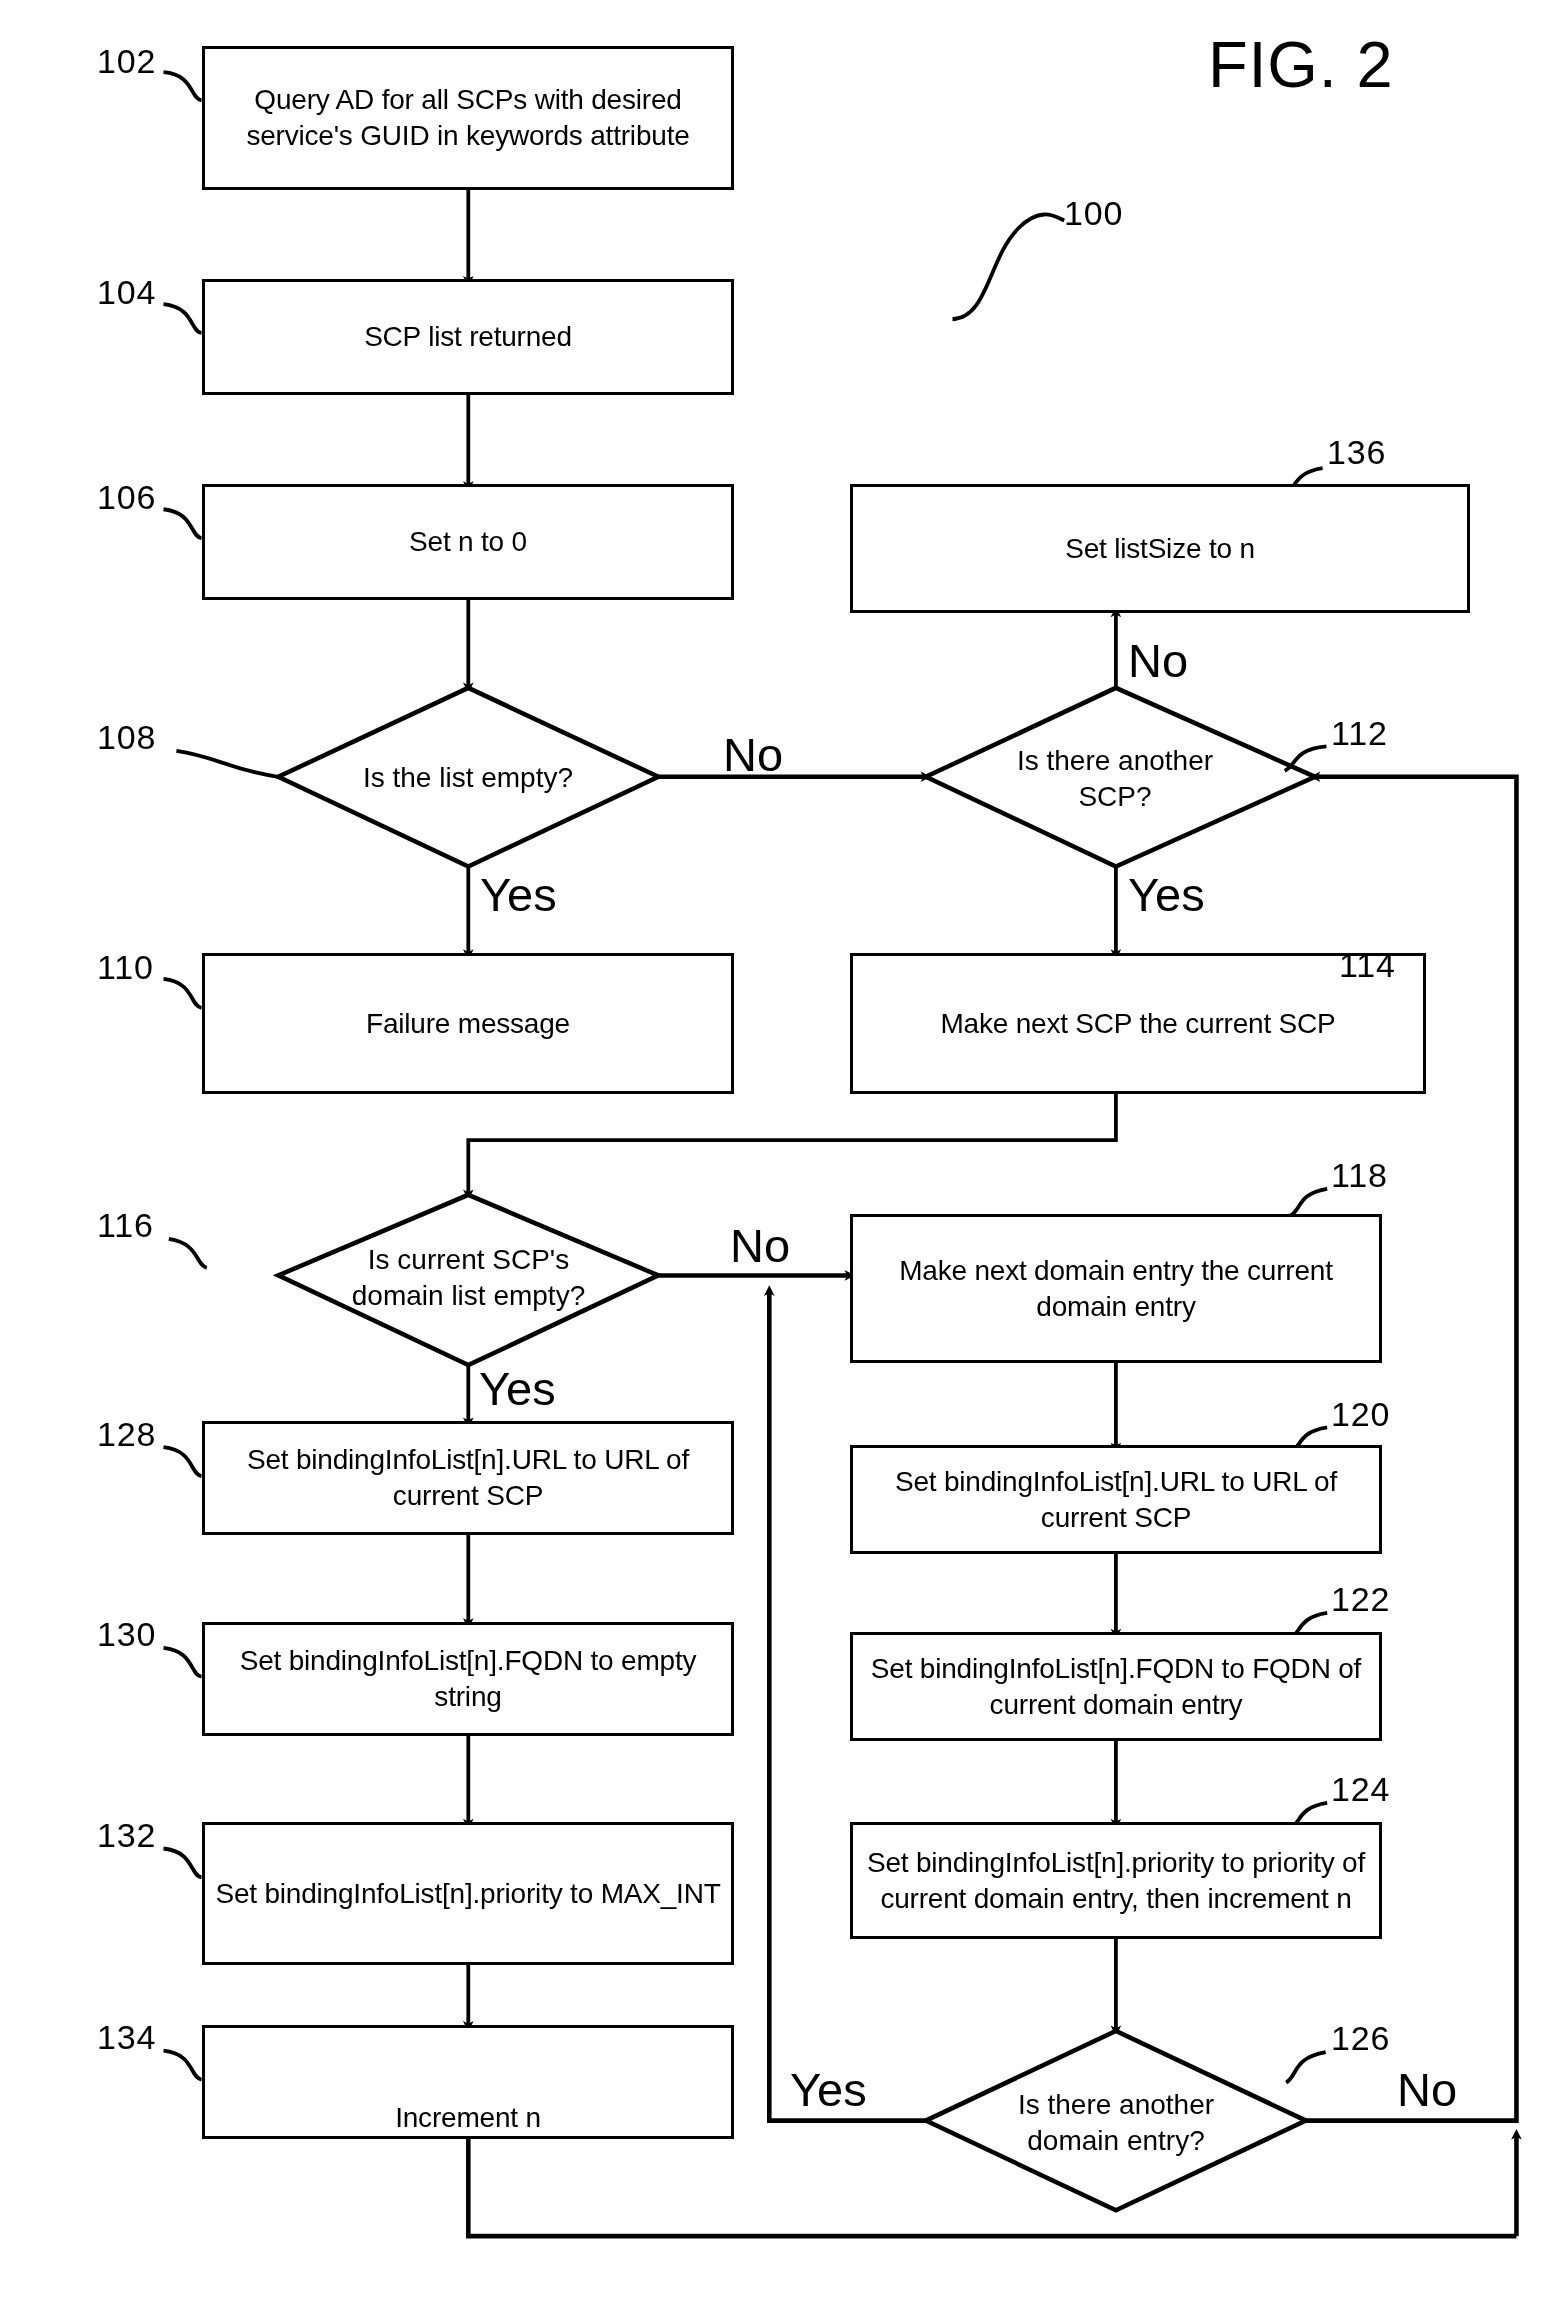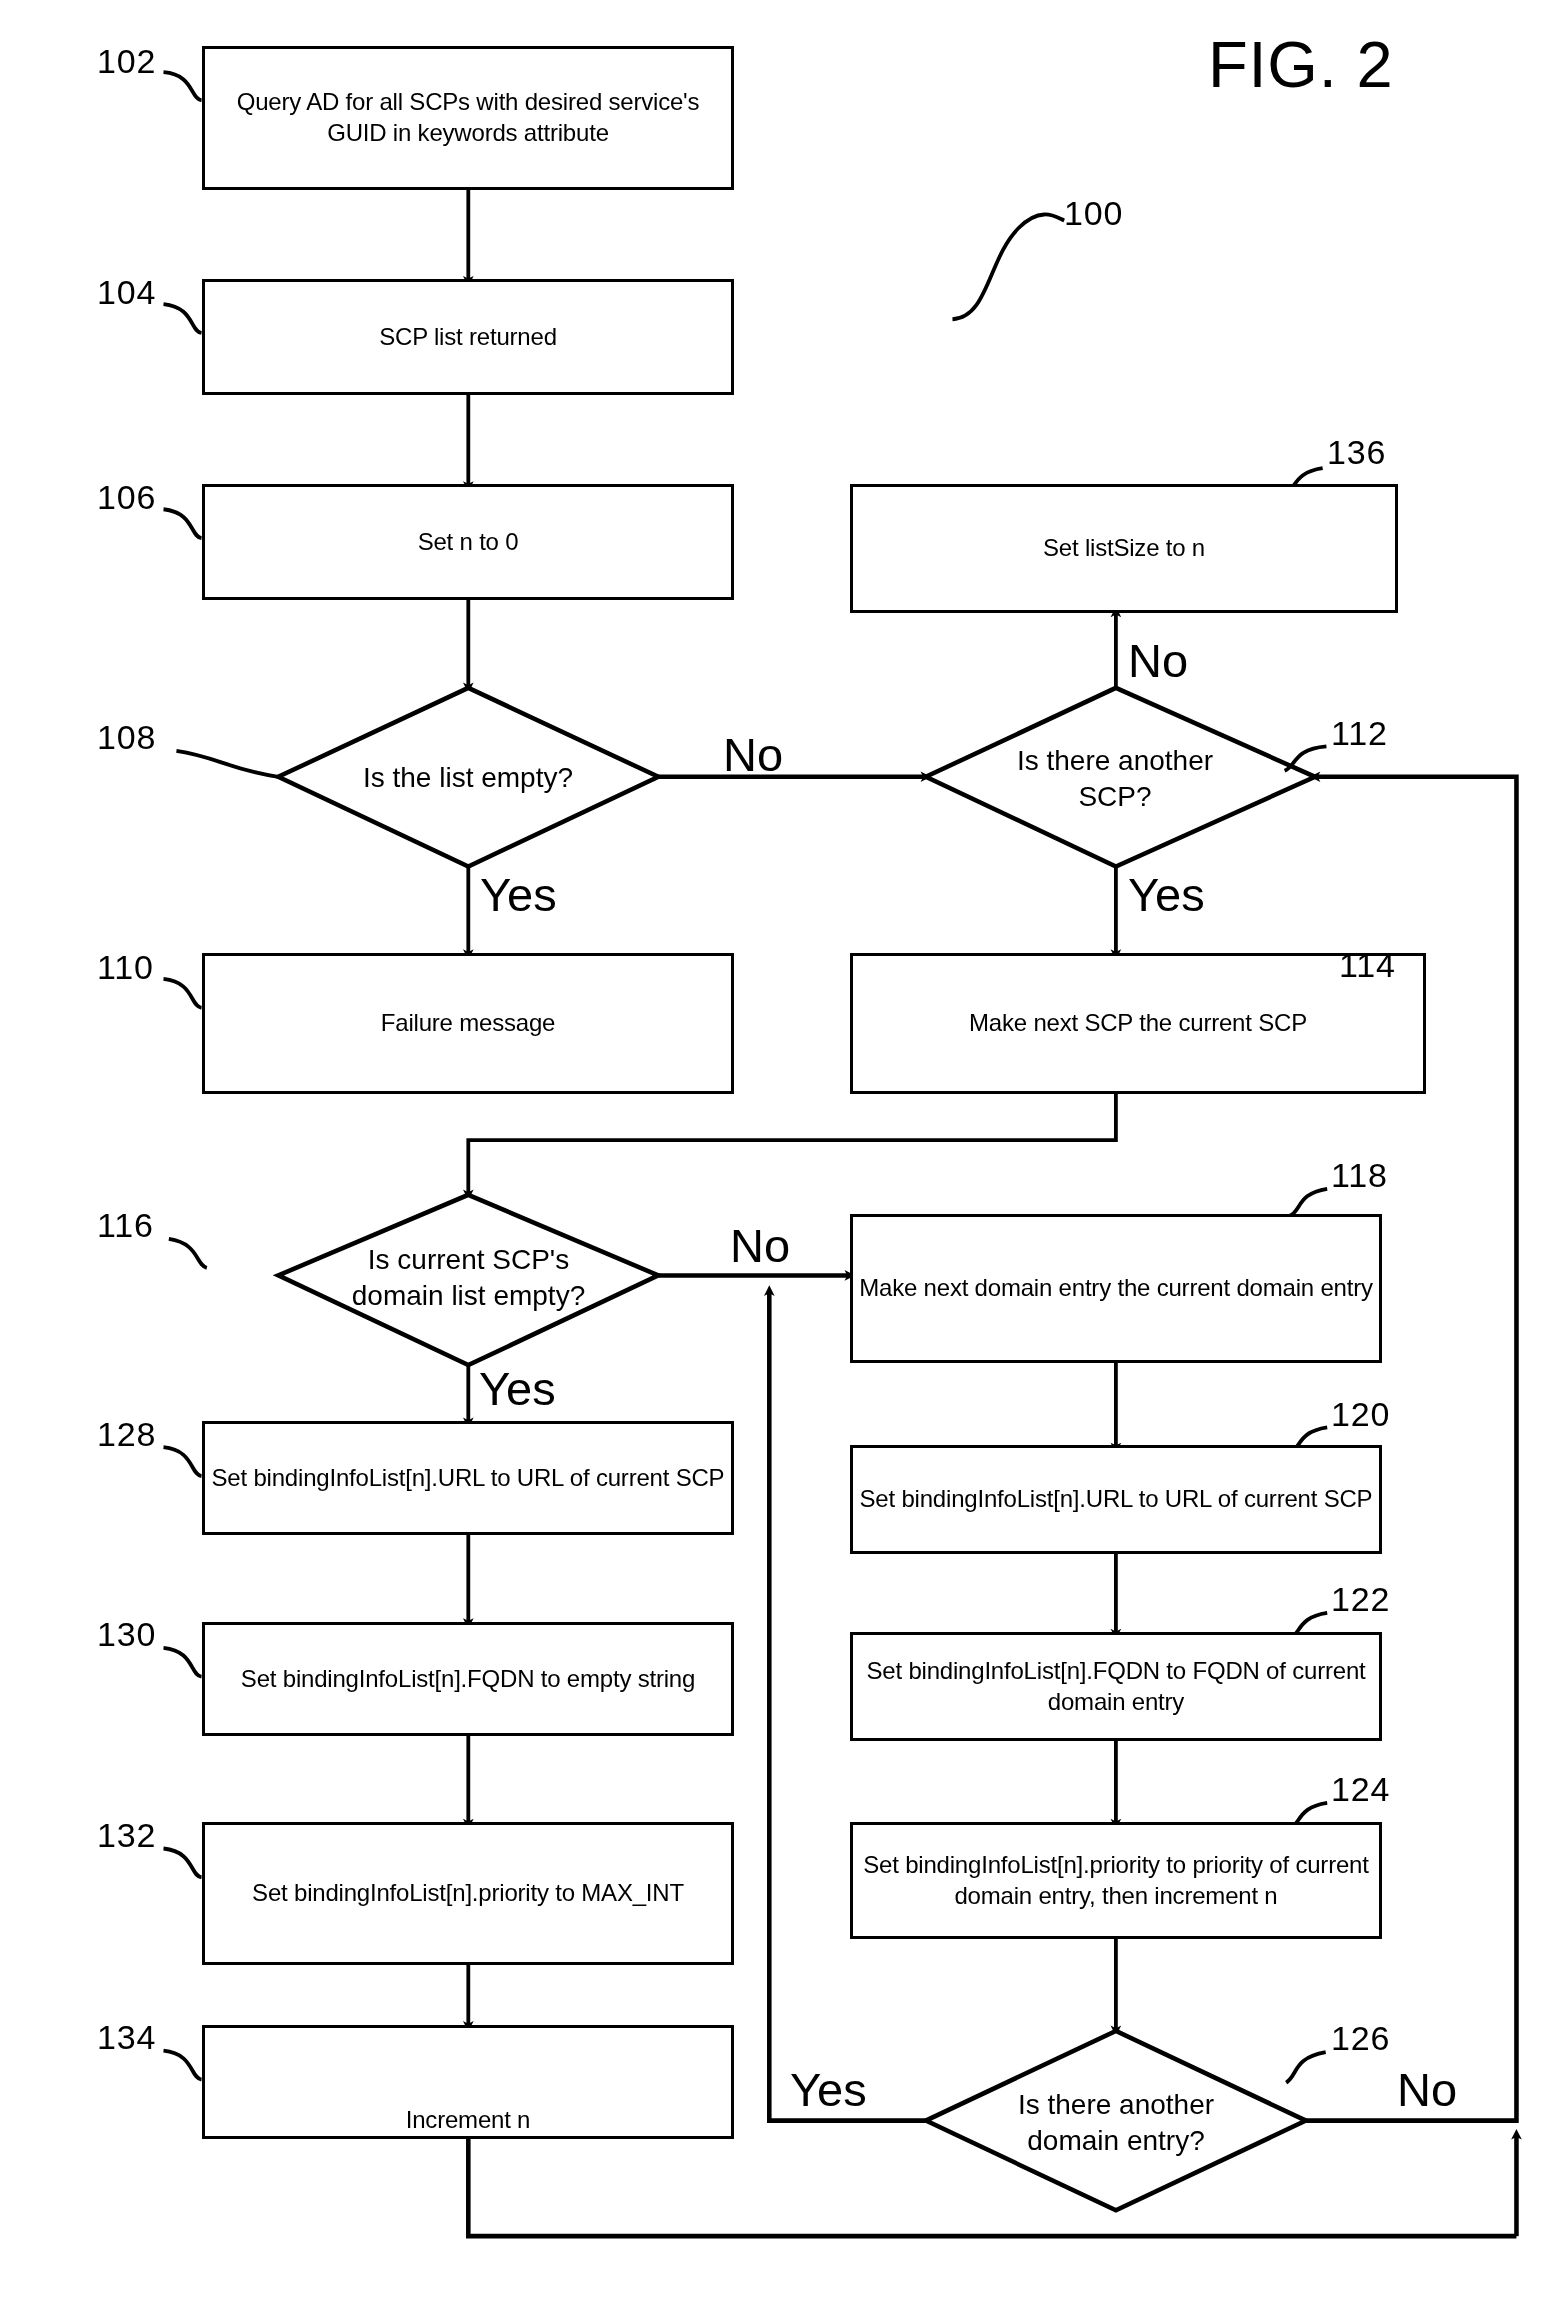--- a/index.html
+++ b/index.html
@@ -1,21 +1,21 @@
 <!DOCTYPE html>
 <html style="font-size:12px"><head>
 <meta charset="utf-8">
 <style>
   html,body{margin:0;padding:0;background:#fff;}
   body{width:1569px;height:2319px;position:relative;font-family:"Liberation Sans",sans-serif;color:#000;overflow:hidden;}
   #stage{position:absolute;left:0;top:0;width:1569px;height:2319px;}
   svg#wires{position:absolute;left:0;top:0;width:1569px;height:2319px;}
   .node{position:absolute;box-sizing:border-box;display:flex;align-items:center;justify-content:center;text-align:center;}
   .pbox{border:3.8px solid #000;background:#fff;}
-  .pbox .txt{font-size:24px;line-height:1.28;padding:0 0;letter-spacing:-0.2px;}
+  .pbox .txt{font-size:28px;line-height:1.28;padding:0 0;letter-spacing:-0.2px;}
   .reftag{position:absolute;font-size:34px;line-height:1;white-space:nowrap;letter-spacing:0.8px;}
   .edgelabel{position:absolute;font-size:47px;line-height:1;white-space:nowrap;}
   .figtitle{position:absolute;font-size:65px;line-height:1;letter-spacing:0.8px;white-space:nowrap;}
   .dtext{position:absolute;font-size:28px;line-height:1.28;text-align:center;white-space:pre-line;}
 </style>
 </head>
 <body>
 
 <div id="stage">
 
@@ -131,21 +131,21 @@
   </div>
   <div class="node pbox" style="left:202px;top:1622px;width:532px;height:114px;">
     <div class="txt">Set bindingInfoList[n].FQDN to empty string</div>
   </div>
   <div class="node pbox" style="left:202px;top:1822px;width:532px;height:143px;">
     <div class="txt">Set bindingInfoList[n].priority to MAX_INT</div>
   </div>
   <div class="node pbox" style="left:202px;top:2025px;width:532px;height:114px;align-items:flex-end;">
     <div class="txt">Increment n</div>
   </div>
-  <div class="node pbox" style="left:850px;top:484px;width:548px;height:129px;">
+  <div class="node pbox" style="left:850px;top:484px;width:620px;height:129px;">
     <div class="txt">Set listSize to n</div>
   </div>
 
   <div class="dtext" style="left:293px;top:760px;width:350px;">Is the list empty?</div>
   <div class="dtext" style="left:948px;top:743px;width:334px;">Is there another
 SCP?</div>
   <div class="dtext" style="left:286px;top:1242px;width:365px;">Is current SCP's
 domain list empty?</div>
   <div class="dtext" style="left:941px;top:2087px;width:350px;">Is there another
 domain entry?</div>

